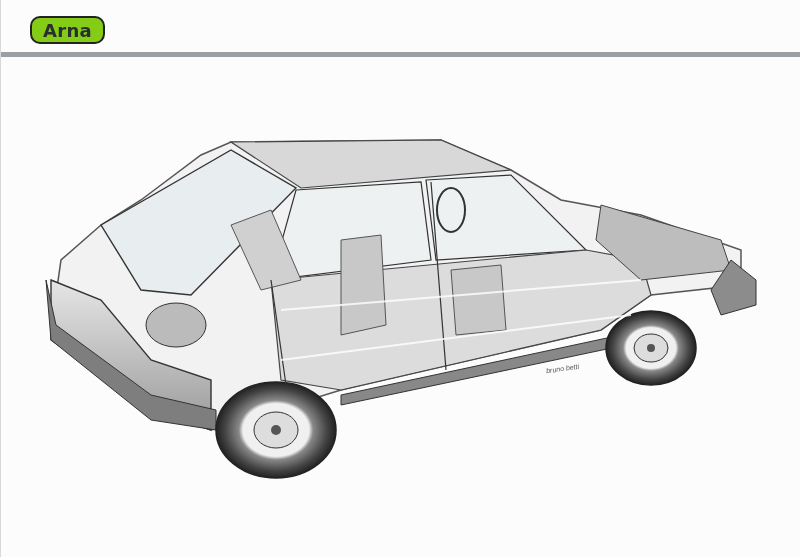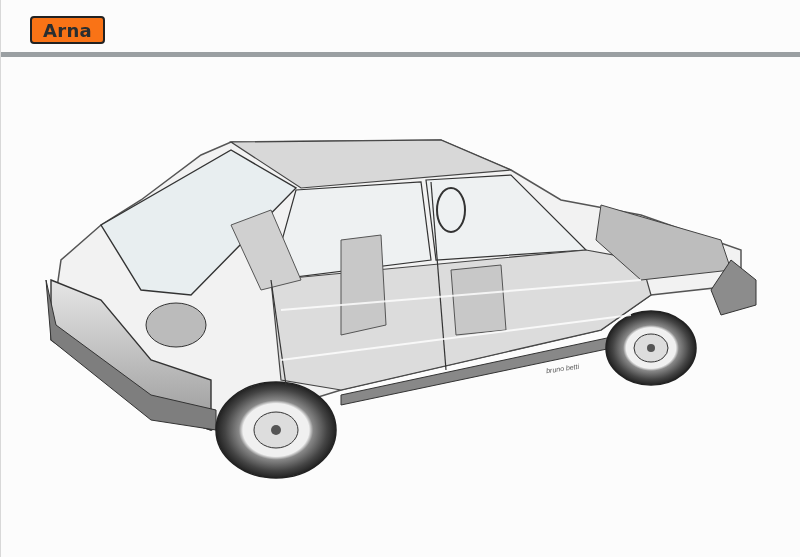--- a/index.html
+++ b/index.html
@@ -1,18 +1,18 @@
 <!DOCTYPE html>
 <html><head>
 <meta charset="utf-8">
 <style>
   html, body { margin:0; padding:0; }
   body { width:800px; height:557px; background:#fdfdfd; position:relative; overflow:hidden; font-family:"Liberation Sans", sans-serif; }
   .page { position:absolute; left:0; top:0; width:800px; height:557px; background:#fcfcfc; border-left:1px solid #d8d8d8; box-sizing:border-box; }
-  .logo-box { position:absolute; left:29px; top:16px; width:75px; height:28px; border:2px solid #222; border-radius:4px; box-sizing:border-box; display:flex; align-items:center; justify-content:center; background:#f97316; }
+  .logo-box { position:absolute; left:29px; top:16px; width:75px; height:28px; border:2px solid #222; border-radius:10px; box-sizing:border-box; display:flex; align-items:center; justify-content:center; background:#84cc16; }
   .logo-text { font-family:"DejaVu Sans", sans-serif; font-weight:bold; font-size:18px; color:#2a2e30; letter-spacing:0.3px; }
   .rule { position:absolute; left:0; top:52px; width:800px; height:5px; background:#9a9fa2; }
   .illus { position:absolute; left:40px; top:130px; width:720px; height:350px; }
   .signature { position:absolute; left:545px; top:365px; font-size:7px; color:#555; font-style:italic; transform:rotate(-8deg); }
 </style>
 </head>
 <body>
 
 <div class="page">
   <div class="logo-box">

